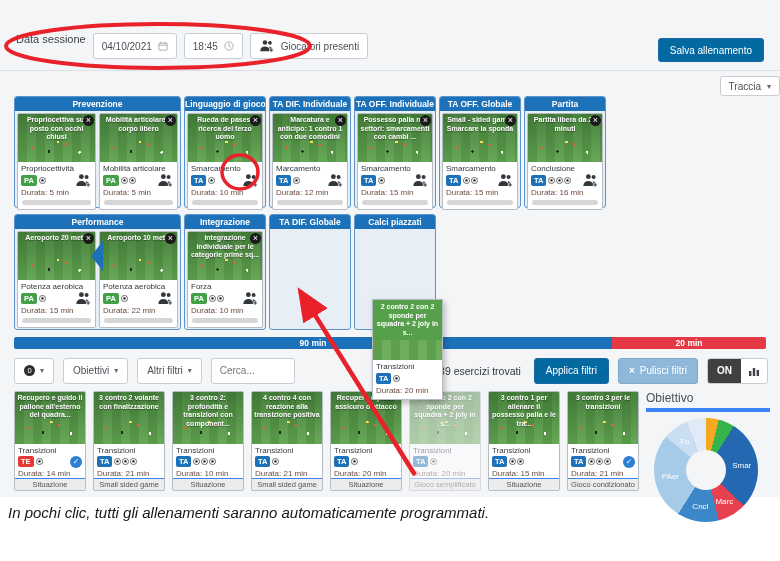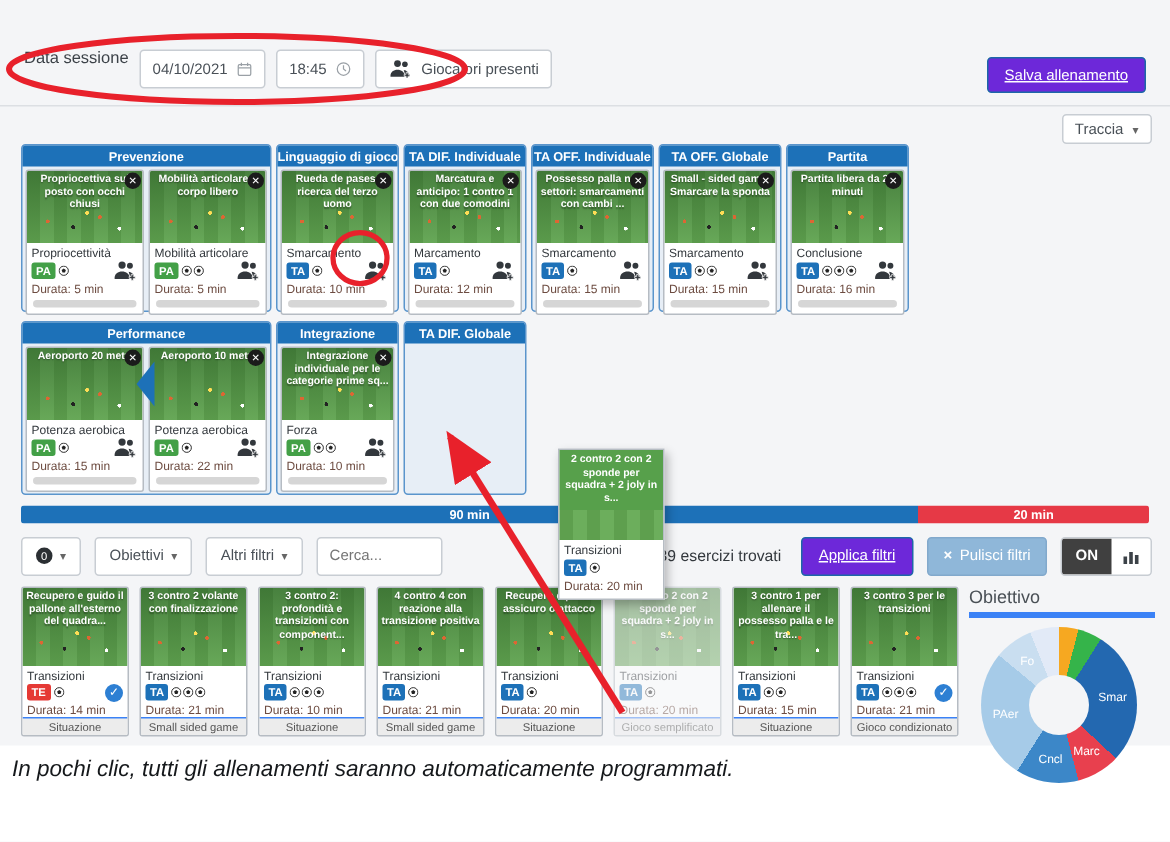--- a/index.html
+++ b/index.html
@@ -12,24 +12,24 @@
   .breadcrumb { position:absolute; left:14px; top:8px; font-size:10px; color:#5a6268; }
   .breadcrumb span { margin-right:3px; }
   .bc-sep { color:#98a0a8; }
 
   
   .session-row { position:absolute; left:16px; top:33px; display:flex; align-items:flex-start; gap:7px; z-index:5; }
   .session-label { font-size:11px; color:#3c4248; }
   .box { background:#fff; border:1px solid #c8cdd3; border-radius:3px; font-size:10px; color:#495057;
          padding:5px 8px; height:26px; display:flex; align-items:center; gap:6px; }
   .top-actions { position:absolute; right:16px; top:38px; display:flex; gap:10px; z-index:5; }
-  .btn-blue { background:#6d28d9; border:1px solid #1d67a8; color:#fff; font-size:10px;
-              padding:0 11px; height:24px; display:flex; align-items:center; border-radius:3px; cursor:pointer;text-decoration:underline; }
+  .btn-blue { background:#0369a1; border:1px solid #1d67a8; color:#fff; font-size:10px;
+              padding:0 11px; height:24px; display:flex; align-items:center; border-radius:3px; cursor:pointer; }
   .divider { position:absolute; left:0; right:0; top:70px; border-top:1px solid #dcdfe3; }
-  .traccia { position:absolute; right:12px; top:76px; height:20px; font-size:10px;align-items:center; }
+  .traccia { position:absolute; right:0; top:76px; height:20px; font-size:10px;align-items:center; }
   .caret { font-size:8px; color:#666; }
 
   
   .board { position:absolute; left:14px; top:96px; right:14px; }
   .b-row { display:flex; gap:3px; margin-bottom:6px; }
   .col { width:82px; flex:none; border:1px solid #5b95cc; background:#e7eef6; border-radius:3px; position:relative; }
   .col.wide { width:167px; }
   .b-row1 .col { height:112px; }
   .b-row2 .col { height:116px; }
   .col-header { height:14px; background:#1d71b8; color:#fff; font-size:8.5px; font-weight:bold; text-align:center;
@@ -473,20 +473,24 @@
                 </div>
                 <div class="card-dur">Durata: 10 min</div>
                 <div class="pill"></div>
               </div>
             </div>
           </div>
           <div class="col">
             <div class="col-header">TA DIF. Globale</div>
             <div class="col-body"></div>
           </div>
+          <div class="col">
+            <div class="col-header">Calci piazzati</div>
+            <div class="col-body"></div>
+          </div>
         </div>
       </div>
 
     <div class="timeline" id="timeline">
         <div class="seg" style="flex-grow: 90; background: rgb(29, 113, 184);">90 min</div>
         <div class="seg" style="flex-grow: 20; background: rgb(230, 57, 70);">20 min</div>
       </div>
 
     <div class="filterbar">
       <div class="fbtn">

